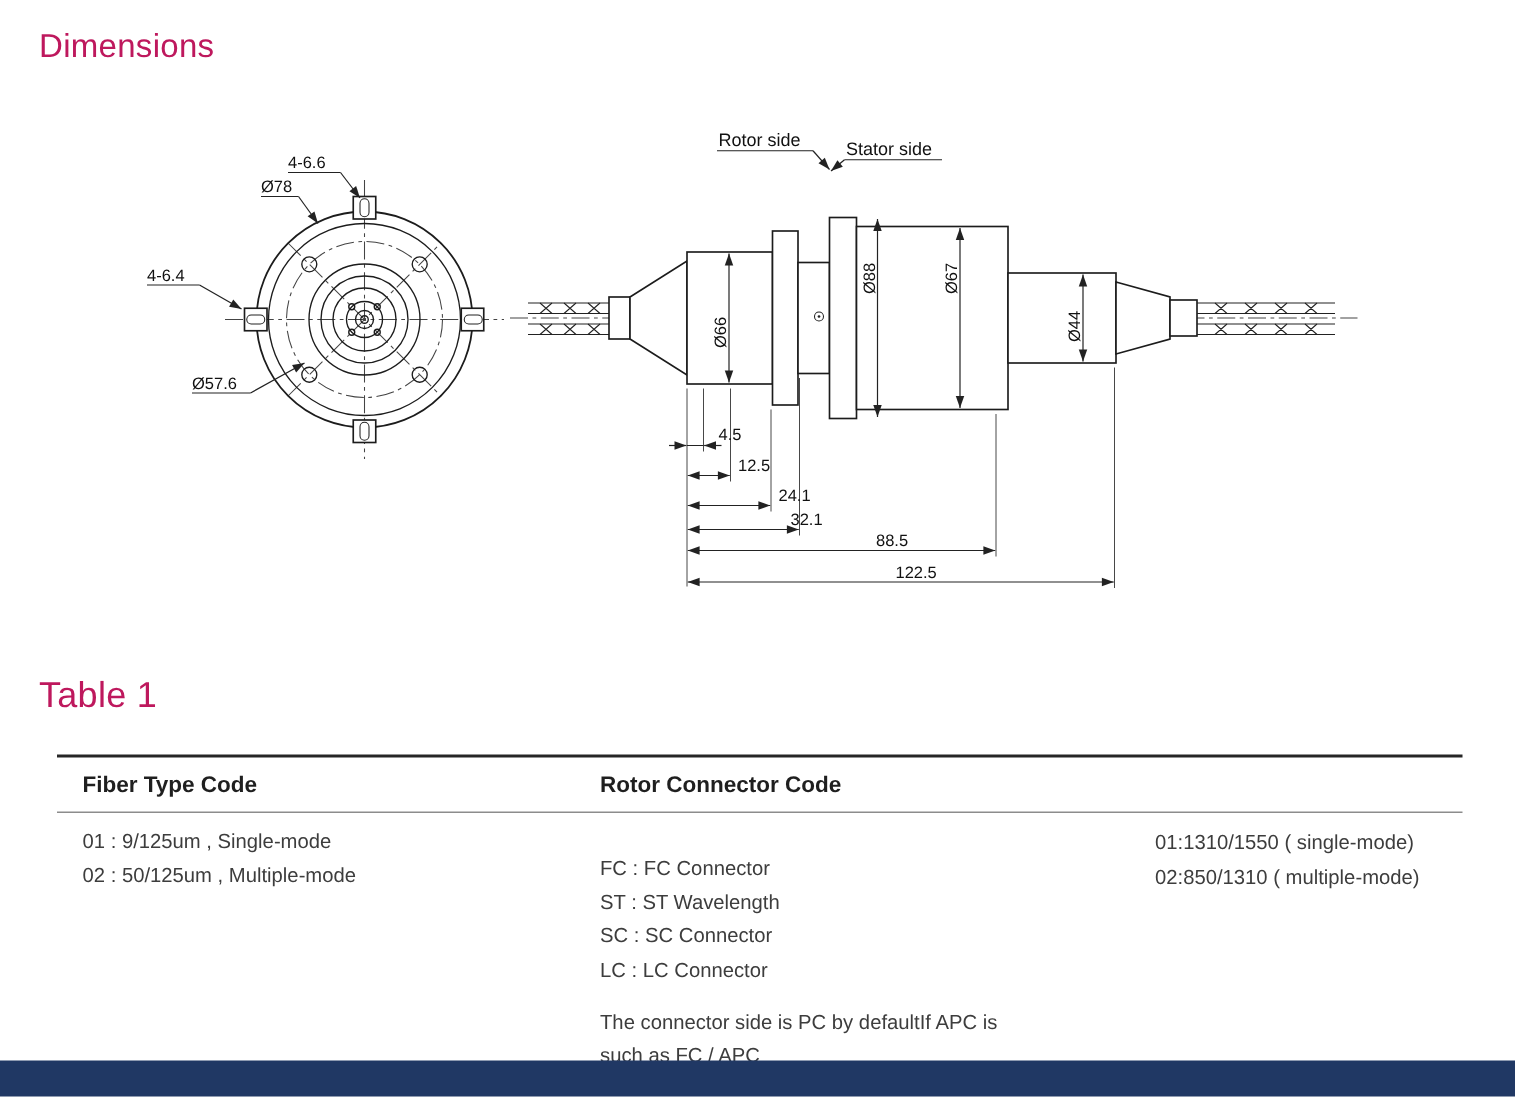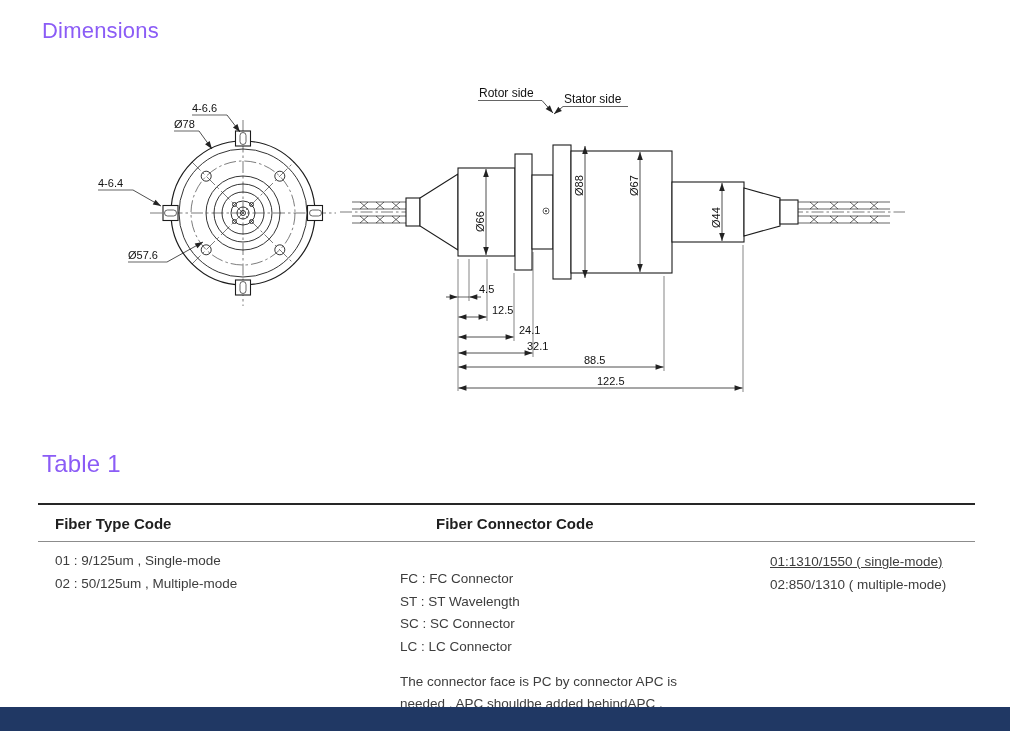--- a/index.html
+++ b/index.html
@@ -1,21 +1,21 @@
 <!DOCTYPE html>
 <html><head>
 <meta charset="utf-8">
 <style>
   html,body{margin:0;padding:0;background:#fff;}
   .page{
     position:relative;width:1010px;height:736px;background:#ffffff;
     font-family:"Liberation Sans",sans-serif;overflow:hidden;
   }
   .heading{
-    position:absolute;left:42px;color:#8b5cf6;font-size:22px;font-weight:500;
+    position:absolute;left:26px;color:#be185d;font-size:22px;font-weight:500;
     letter-spacing:.2px;
   }
   #dim-heading{top:18px;}
   #table-heading{top:450px;font-size:24px;}
 
   
   .drawing{position:absolute;left:90px;top:80px;}
   .part{stroke:#1c1c1c;stroke-width:1.1;fill:#ffffff;}
   .ring{stroke:#1c1c1c;stroke-width:0.9;fill:none;}
   .ring-outer{stroke:#1c1c1c;stroke-width:1.2;fill:none;}
@@ -26,30 +26,30 @@
        marker-start:url(#arr);marker-end:url(#arr);}
   .leader{stroke:#222;stroke-width:0.8;fill:none;marker-end:url(#arr);}
   .dtext{font-family:"Liberation Sans",sans-serif;font-size:11px;fill:#111;}
   .stext{font-family:"Liberation Sans",sans-serif;font-size:12px;fill:#111;}
 
   
   .tbl{
     position:absolute;left:38px;top:503px;width:937px;
     border-top:2px solid #262626;color:#3d3d3d;
   }
-  .tbl-head{display:flex;padding:10px 0 9px 0;border-bottom:1px solid #8c8c8c;gap:36px;}
+  .tbl-head{display:flex;padding:10px 0 9px 0;border-bottom:1px solid #8c8c8c;}
   .tbl-head .c{font-size:15px;font-weight:bold;color:#1f1f1f;}
   .tbl-body{display:flex;}
   .c1{width:362px;box-sizing:border-box;padding-left:17px;}
   .c2{width:370px;box-sizing:border-box;}
   .c3{width:205px;box-sizing:border-box;}
   .row{font-size:13.5px;line-height:22.5px;}
   .tbl-body .c1 .row:first-child{margin-top:8px;}
   .tbl-body .c2 .row:first-child{margin-top:26px;}
-  .tbl-body .c3 .row:first-child{margin-top:9px;text-decoration:underline;}
+  .tbl-body .c3 .row:first-child{margin-top:9px;}
   .note{margin-top:13px;font-size:13.5px;line-height:22px;}
 
   .footer-bar{
     position:absolute;left:0;top:707px;width:1010px;height:24px;background:#203864;
   }
 </style>
 </head>
 <body>
 
 <div class="page">
@@ -186,35 +186,34 @@
       <line class="dim" x1="458.5" y1="388" x2="742.5" y2="388"></line>
       <text class="dtext" x="597" y="385">122.5</text>
     </g>
   </svg>
 
   <div class="heading" id="table-heading">Table 1</div>
 
   <div class="tbl">
     <div class="tbl-head">
       <div class="c c1">Fiber Type Code</div>
-      <div class="c c2">Fiber Connector Code</div>
+      <div class="c c2">Rotor Connector Code</div>
     </div>
     <div class="tbl-body">
       <div class="c1">
         <div class="row">01 : 9/125um , Single-mode</div>
         <div class="row">02 : 50/125um , Multiple-mode</div>
       </div>
       <div class="c2">
         <div class="row">FC : FC Connector</div>
         <div class="row">ST : ST Wavelength</div>
         <div class="row">SC : SC Connector</div>
         <div class="row">LC : LC Connector</div>
         <div class="note">
-          <div>The connector face is PC by connector APC is</div>
-          <div>needed . APC shouldbe added behindAPC ,</div>
+          <div>The connector side is PC by defaultIf APC is</div>
           <div>such as FC / APC</div>
         </div>
       </div>
       <div class="c3">
         <div class="row">01:1310/1550 ( single-mode)</div>
         <div class="row">02:850/1310 ( multiple-mode)</div>
       </div>
     </div>
   </div>
 

